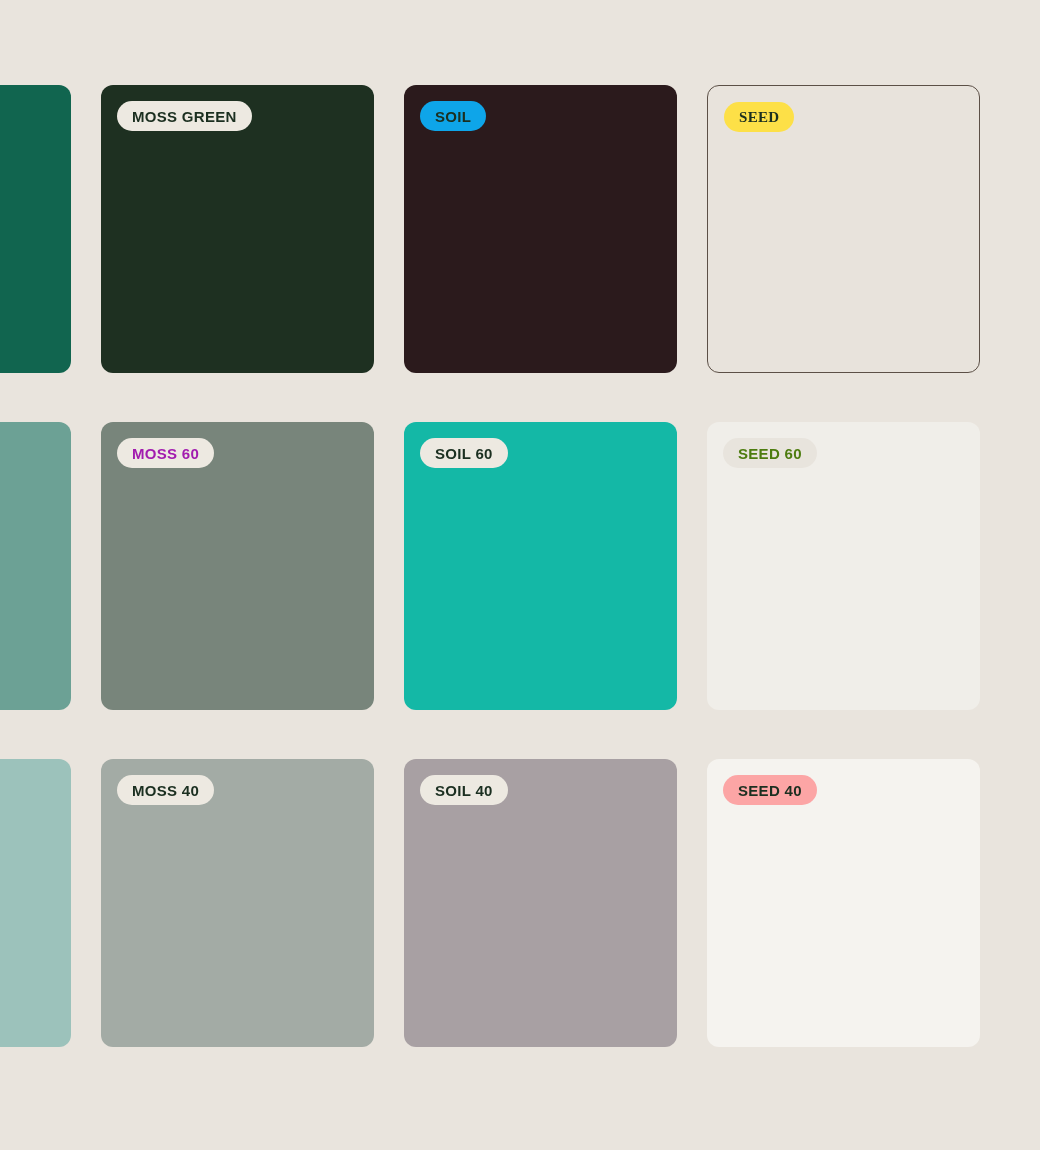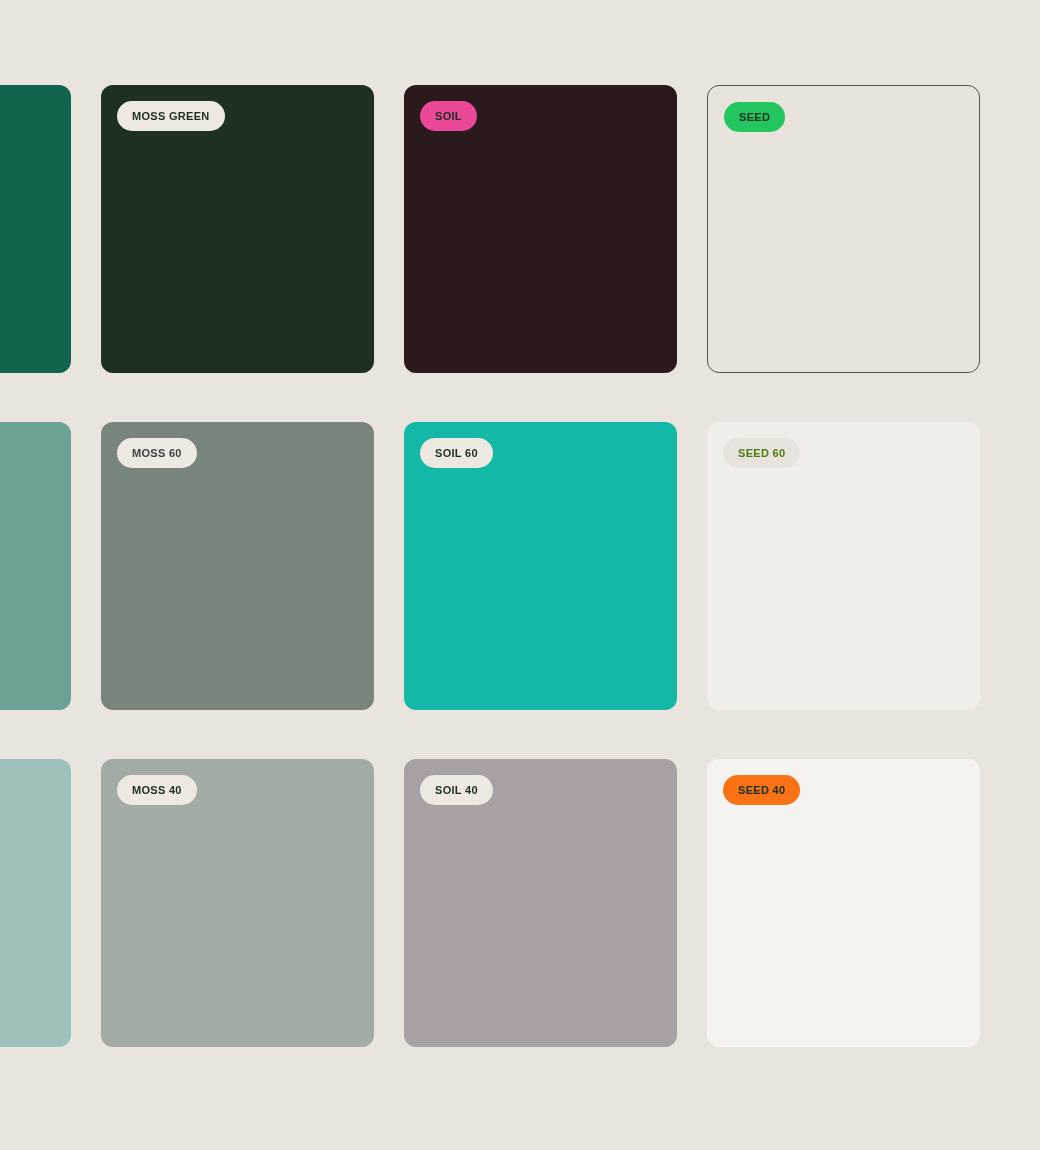--- a/index.html
+++ b/index.html
@@ -60,21 +60,21 @@
     left: 16px;
     top: 16px;
     height: 30px;
     display: inline-flex;
     align-items: center;
     padding: 0 15px;
     border-radius: 15px;
     background: #EDE9E1;
     color: #1B2F20;
     font-family: "Liberation Sans Narrow", "Liberation Sans", "DejaVu Sans Condensed", sans-serif;
-    font-size: 11px;
+    font-size: 15px;
     font-weight: bold;
     letter-spacing: 0.3px;
     line-height: 1;
     white-space: nowrap;
     text-transform: uppercase;
   }
 </style>
 </head>
 <body>
 
@@ -83,34 +83,34 @@
       <div class="grid-cell">
         <div class="swatch-card" style="background: rgb(17, 101, 79);"></div>
       </div>
       <div class="grid-cell">
         <div class="swatch-card" style="background: rgb(30, 48, 33);">
           <span class="swatch-label" style="background: rgb(237, 233, 225); color: rgb(27, 47, 32);">MOSS GREEN</span>
         </div>
       </div>
       <div class="grid-cell">
         <div class="swatch-card" style="background: rgb(43, 26, 28);">
-          <span class="swatch-label" style="background: #ec4899; color: rgb(27, 47, 32);">SOIL</span>
+          <span class="swatch-label" style="background: #0ea5e9; color: rgb(27, 47, 32);">SOIL</span>
         </div>
       </div>
       <div class="grid-cell">
         <div class="swatch-card has-outline" style="background: rgb(232, 227, 220); border-color: rgb(92, 80, 71);">
-          <span class="swatch-label" style="background: #22c55e; color: rgb(27, 47, 32);">SEED</span>
+          <span class="swatch-label" style="background: #fde047; color: rgb(27, 47, 32); font-family: Liberation Serif, serif;">SEED</span>
         </div>
       </div>
       <div class="grid-cell">
         <div class="swatch-card" style="background: rgb(108, 161, 149);"></div>
       </div>
       <div class="grid-cell">
         <div class="swatch-card" style="background: rgb(120, 133, 123);">
-          <span class="swatch-label" style="background: rgb(237, 233, 225); color: #404040;">MOSS 60</span>
+          <span class="swatch-label" style="background: rgb(237, 233, 225); color: #a21caf;">MOSS 60</span>
         </div>
       </div>
       <div class="grid-cell">
         <div class="swatch-card" style="background: #14b8a6;">
           <span class="swatch-label" style="background: rgb(237, 233, 225); color: rgb(27, 47, 32);">SOIL 60</span>
         </div>
       </div>
       <div class="grid-cell">
         <div class="swatch-card" style="background: rgb(240, 238, 233);">
           <span class="swatch-label" style="background: rgb(232, 228, 221); color: #4d7c0f;">SEED 60</span>
@@ -124,17 +124,17 @@
           <span class="swatch-label" style="background: rgb(237, 233, 225); color: rgb(27, 47, 32);">MOSS 40</span>
         </div>
       </div>
       <div class="grid-cell">
         <div class="swatch-card" style="background: rgb(168, 160, 163); padding-left: 16px;">
           <span class="swatch-label" style="background: rgb(237, 233, 225); color: rgb(27, 47, 32);">SOIL 40</span>
         </div>
       </div>
       <div class="grid-cell">
         <div class="swatch-card" style="background: rgb(245, 243, 239);">
-          <span class="swatch-label" style="background: #f97316; color: rgb(27, 47, 32);">SEED 40</span>
+          <span class="swatch-label" style="background: #fca5a5; color: rgb(27, 47, 32);">SEED 40</span>
         </div>
       </div>
     </div>
 </div>
 
 </body></html>

